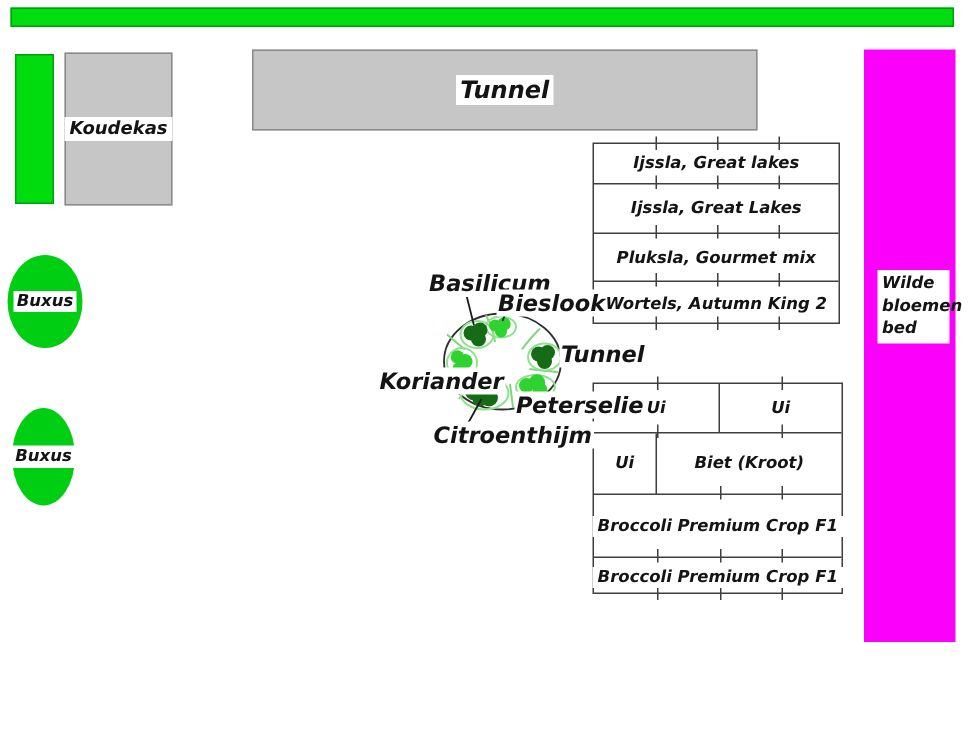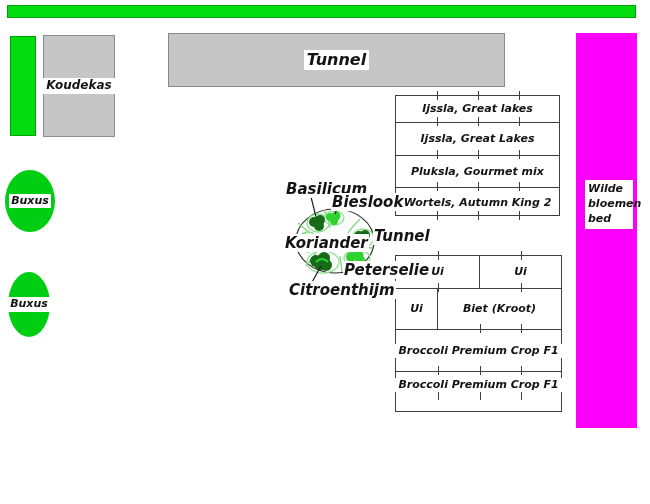--- a/index.html
+++ b/index.html
@@ -125,34 +125,34 @@
         <circle cx="56" cy="68" r="4.5"></circle>
     </g>
     <g stroke="#1c1c1c" stroke-width="1.2">
       <line x1="60" y1="15" x2="66" y2="39"></line>
       <line x1="88" y1="28" x2="85" y2="36"></line>
       <line x1="61" y1="106" x2="71" y2="88"></line>
     </g>
   </svg>
   <span class="hlbl" style="left:285px;top:180px;">Basilicum</span>
   <span class="hlbl" style="left:331px;top:193px;">Bieslook</span>
-  <span class="hlbl" style="left:252px;top:234px;margin-left:32px;">Koriander</span>
+  <span class="hlbl" style="left:252px;top:245px;">Koriander</span>
   <span class="hlbl" style="left:373px;top:227px;">Tunnel</span>
   <span class="hlbl" style="left:343px;top:261px;">Peterselie</span>
   <span class="hlbl" style="left:288px;top:281px;">Citroenthijm</span>
 
   <div class="abs ell center-flex" style="left:5px;top:170px;width:50px;height:62px;">
     <span class="lbl" style="font-size:11px;padding:0 2px;">Buxus</span>
   </div>
   <div class="abs ell center-flex" style="left:8px;top:272px;width:42px;height:65px;">
     <span class="lbl" style="font-size:11px;padding:0 2px;">Buxus</span>
   </div>
 
 
-  <div class="grid" style="left:395px;top:255px;width:167px;height:157px;">
+  <div class="grid" style="left:395px;top:255px;width:167px;height:141px;">
     <div class="row" style="top:0;height:32px;">
       <div class="cell br" style="width:84px;">
         <span class="lbl">Ui</span>
       </div>
       <div class="cell" style="flex:1;">
         <span class="lbl">Ui</span>
       </div>
     </div>
     <div class="row bt" style="top:32px;height:41px;">
       <div class="cell br" style="width:42px;">

